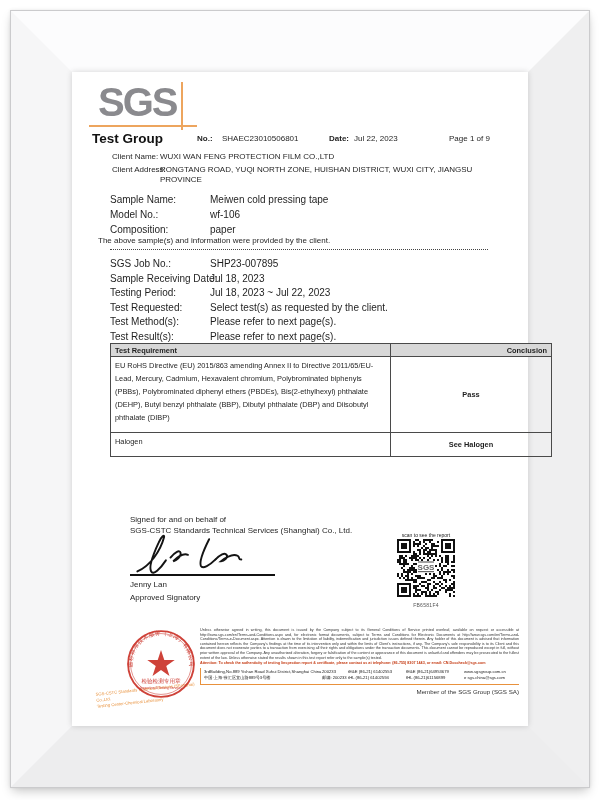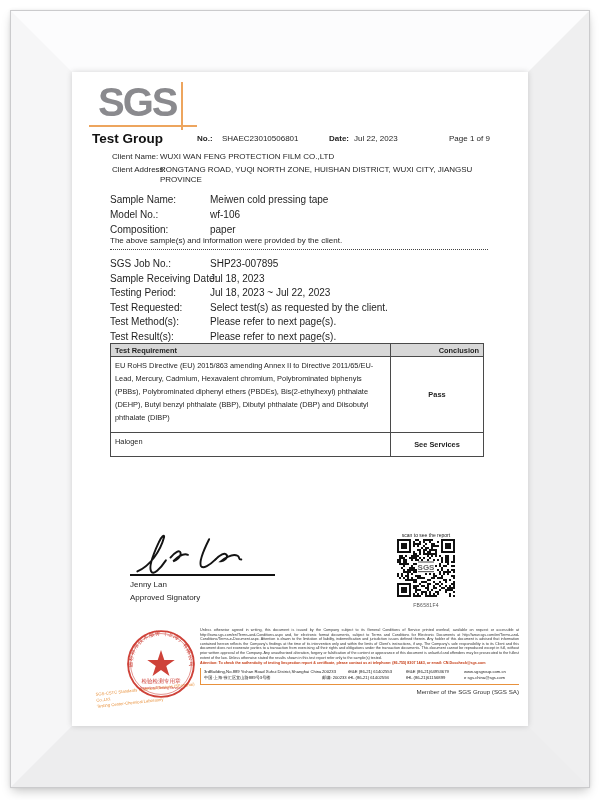--- a/index.html
+++ b/index.html
@@ -31,27 +31,27 @@
 
   .client-row { position:absolute; font-size:8px; }
   .client-label { position:absolute; left:40px; top:0; white-space:nowrap; }
   .client-value { position:absolute; left:88px; top:0; width:355px; line-height:10px; }
 
   
   .kv-section { position:absolute; left:38px; font-size:10px; }
   .kv-row { position:relative; height:15px; line-height:15px; }
   .kv-label { display:inline-block; }
   .kv-value { position:absolute; left:100px; top:0; white-space:nowrap; }
-  .sample-note { position:absolute; left:38px; top:164px; font-size:8px; }
+  .sample-note { position:absolute; left:26px; top:164px; font-size:8px; }
   .dash-sep { position:absolute; left:38px; top:177px; width:378px; border-top:1.5px dotted #444; }
 
   .job-section .kv-row { height:14.6px; line-height:14.6px; }
 
   
-  .res-table { position:absolute; left:38px; top:271px; width:374px; border-collapse:collapse;
+  .res-table { position:absolute; left:38px; top:271px; width:442px; border-collapse:collapse;
     font-size:7.4px; }
   .res-table th, .res-table td { border:1px solid #4a4a4a; vertical-align:middle; }
   .res-table th { background:#d8d8d8; font-weight:bold; padding:1.5px 4px; }
   .res-table th.col-req { text-align:left; width:280px; }
   .res-table th.col-con { text-align:right; }
   .res-table td.req { padding:2px 4px 8px 4px; line-height:13px; }
   .res-table td.con { text-align:center;font-weight:bold; }
 
   
   .signed-lines { position:absolute; left:58px; top:443px; font-size:8px; line-height:10.5px; }
@@ -160,25 +160,29 @@
               <tr>
             <th class="col-req">Test Requirement</th>
             <th class="col-con">Conclusion</th>
           </tr>
           <tr>
             <td class="req">EU RoHS Directive (EU) 2015/863 amending Annex II to Directive 2011/65/EU- Lead, Mercury, Cadmium, Hexavalent chromium, Polybrominated biphenyls (PBBs), Polybrominated diphenyl ethers (PBDEs), Bis(2-ethylhexyl) phthalate (DEHP), Butyl benzyl phthalate (BBP), Dibutyl phthalate (DBP) and Diisobutyl phthalate (DIBP)</td>
             <td class="con">Pass</td>
           </tr>
           <tr>
             <td class="req">Halogen</td>
-            <td class="con">See Services</td>
+            <td class="con">See Halogen</td>
           </tr>
         </tbody>
           </table>
 
+        <div class="signed-lines">
+          <div>Signed for and on behalf of</div>
+          <div>SGS-CSTC Standards Technical Services (Shanghai) Co., Ltd.</div>
+        </div>
         <svg class="sig-svg" width="150" height="46" viewBox="0 0 150 50">
           <g fill="none" stroke="#141414" stroke-width="2.1" stroke-linecap="round">
             <path d="M8,45 C22,39 33,23 37,8 C38,4 34,7 31,14 C25,27 20,40 23,45 C25,50 33,42 39,33"></path>
             <path d="M44,30 C49,24 54,21 55,25 C56,29 50,33 47,34 C52,29 58,25 63,27"></path>
             <path d="M86,10 C80,22 75,34 77,39 C79,43 87,38 93,32"></path>
             <path d="M93,32 C98,27 103,24 105,27 C107,30 102,34 99,34 C104,30 111,25 117,28 C120,30 117,32 121,32"></path>
           </g>
         </svg>
         <div class="sig-rule"></div>
         <div class="sig-name">Jenny Lan</div>

